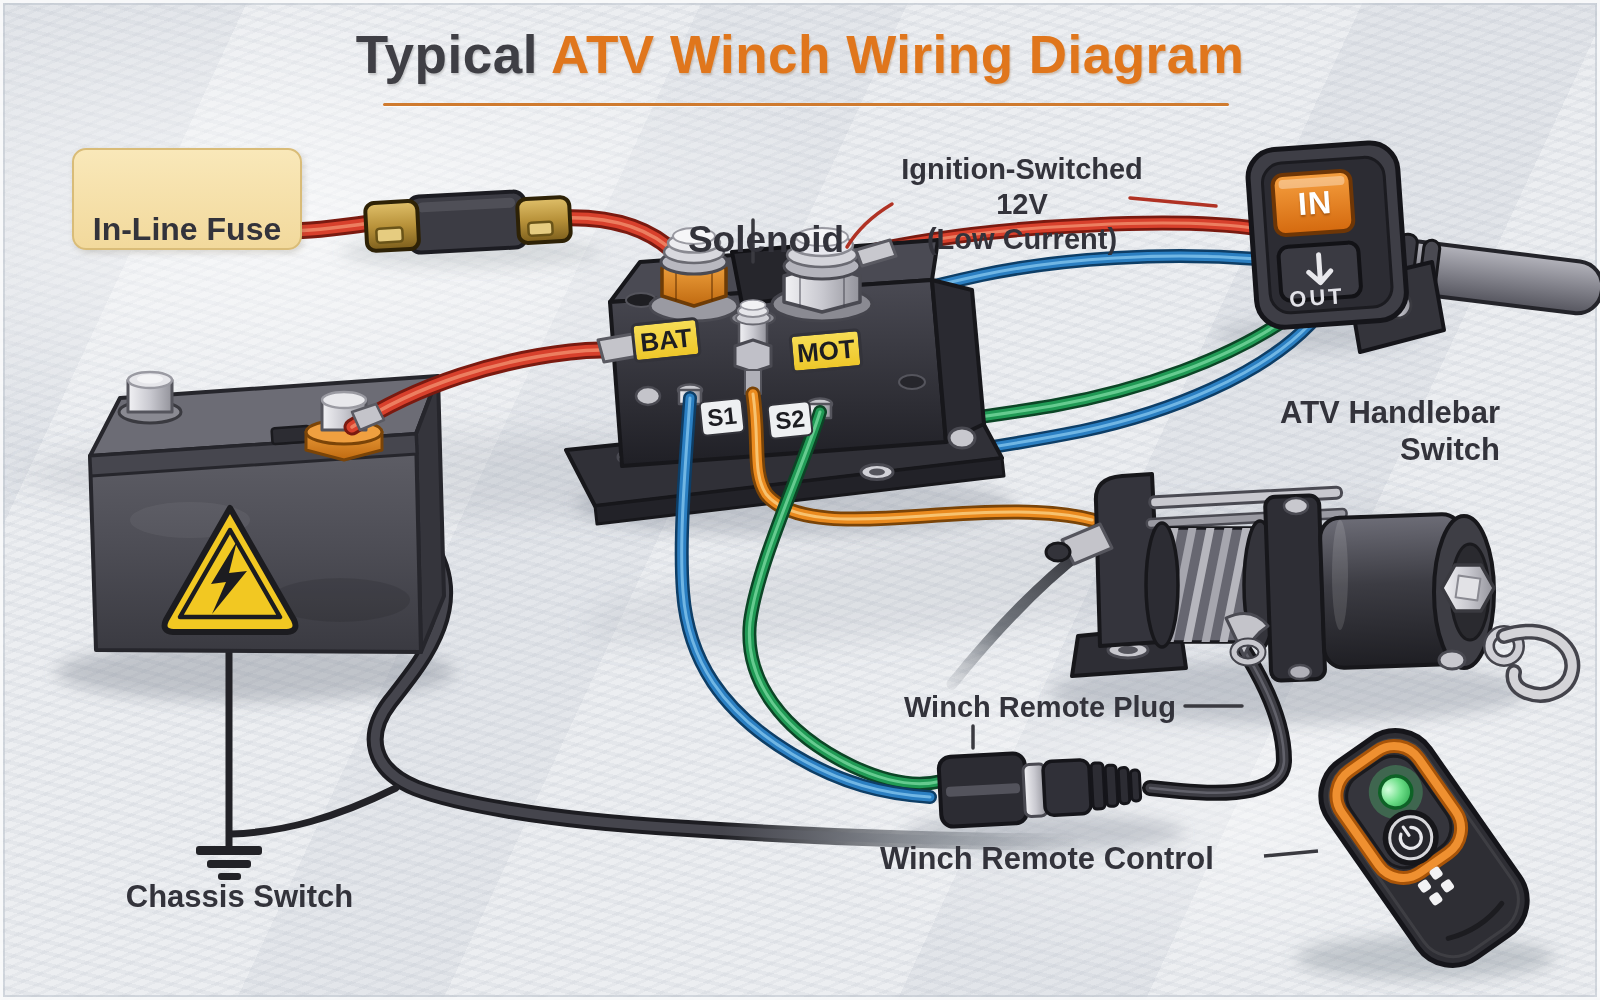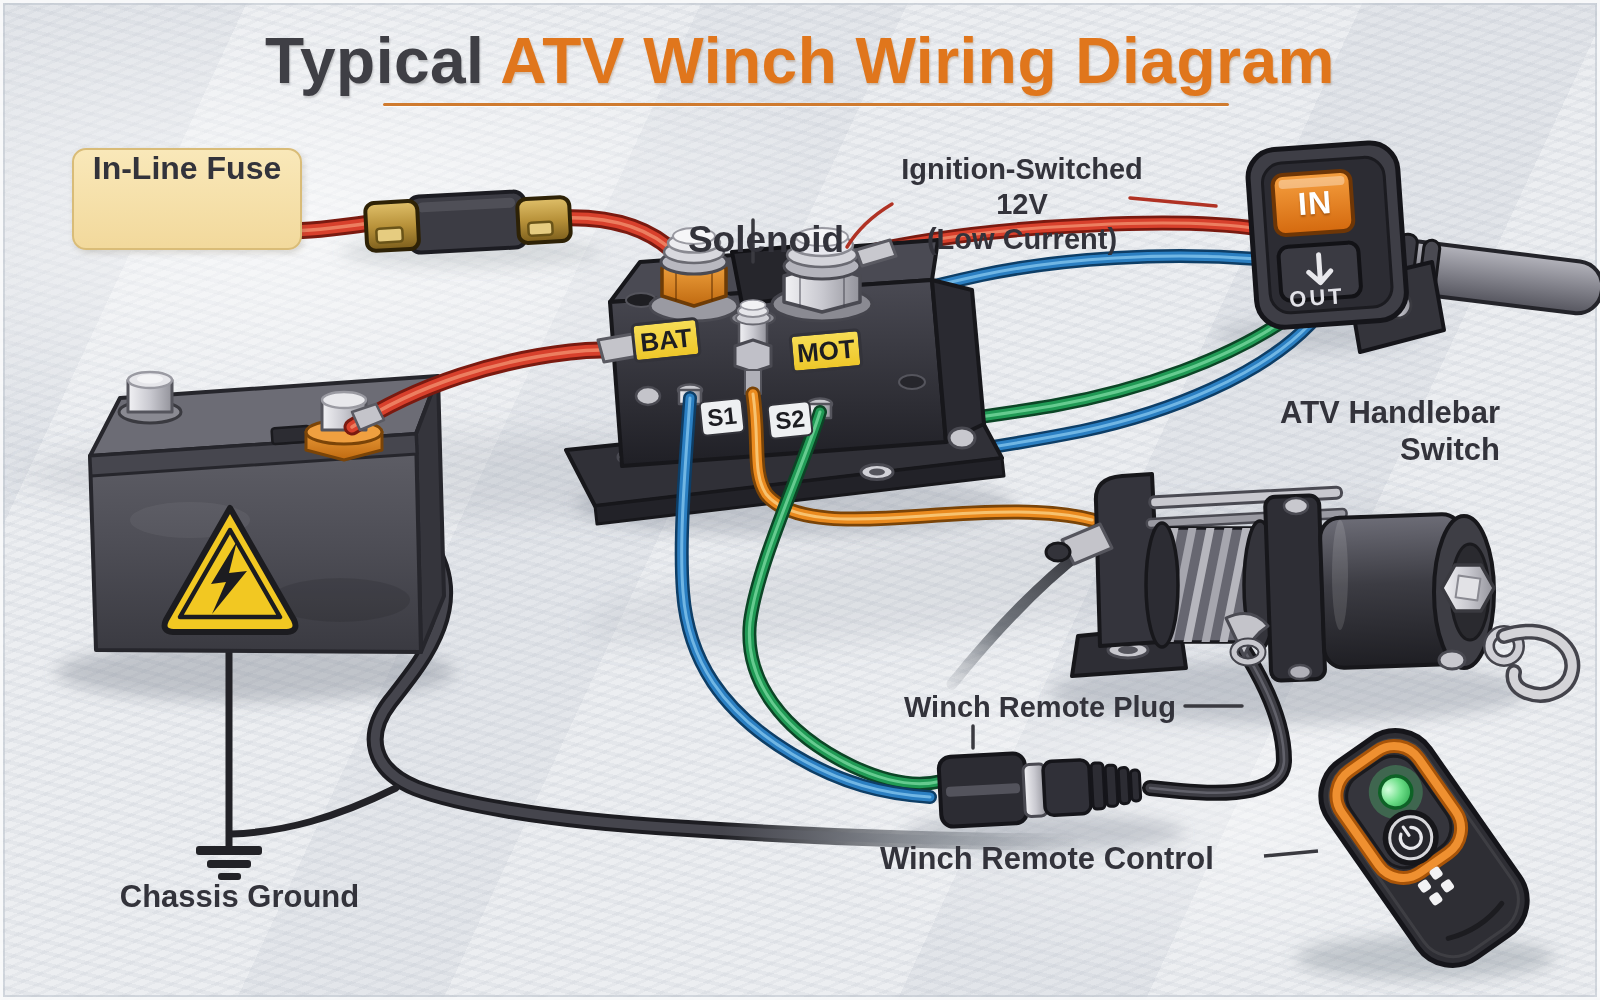--- a/index.html
+++ b/index.html
@@ -12,29 +12,29 @@
       repeating-linear-gradient(14deg, rgba(156,165,180,.10) 0 4px, rgba(255,255,255,0) 4px 11px),
       repeating-linear-gradient(-24deg, rgba(148,157,172,.08) 0 3px, rgba(255,255,255,0) 3px 9px),
       linear-gradient(115deg, rgba(168,176,190,.16) 0 12%, rgba(255,255,255,0) 12% 34%, rgba(168,176,190,.13) 34% 44%, rgba(255,255,255,0) 44% 66%, rgba(168,176,190,.15) 66% 78%, rgba(255,255,255,0) 78%),
       #eceef1;
     box-shadow: inset 0 0 0 3px rgba(255,255,255,.85), inset 0 0 0 5px rgba(188,194,204,.55);
   }
   svg.art{position:absolute;left:0;top:0;}
   svg.art use{fill:none;stroke-linecap:round;stroke-linejoin:round;}
   svg.art path,svg.art rect,svg.art ellipse,svg.art circle,svg.art polygon,svg.art line{stroke-linejoin:round;}
   .lbl{position:absolute;font-weight:700;color:#33333b;line-height:1.2;}
-  .title{position:absolute;top:24px;left:0;width:1600px;text-align:center;font-size:64px;font-weight:800;letter-spacing:.5px;}
+  .title{position:absolute;top:24px;left:0;width:1600px;text-align:center;font-size:53px;font-weight:800;letter-spacing:.5px;}
   .title .t1{color:#3f3f45;text-shadow:1px 2px 2px rgba(0,0,0,.18);}
   .title .t2{color:#e0761c;text-shadow:1px 2px 2px rgba(120,60,0,.25);}
   .title-underline{position:absolute;left:383px;top:103px;width:846px;height:3px;background:#cf7a2e;border-radius:2px;box-shadow:0 1px 0 rgba(255,255,255,.7);}
   .fusebox{
     position:absolute;left:72px;top:148px;width:226px;height:98px;
     background:linear-gradient(180deg,#f9e8b9,#f2d99c);
     border:2px solid #d9bc78;border-radius:14px;
-    display:flex;align-items:flex-start;justify-content:center;
+    display:flex;align-items:flex-end;justify-content:center;
     font-size:32px;font-weight:800;color:#33333b;
     box-shadow:2px 3px 6px rgba(90,80,50,.18);
   }
   .tag{position:absolute;display:flex;align-items:center;justify-content:center;
        border:3px solid #33333a;border-radius:6px;font-weight:800;color:#1d1d22;}
   .tag.yellow{background:linear-gradient(180deg,#f7dd55,#eec72a);}
   .tag.white{background:#eef0f2;border-width:2.5px;}
   .swtxt{position:absolute;text-align:center;font-weight:800;}
 </style>
 </head>
@@ -440,21 +440,21 @@
   <div>(Low Current)</div>
 </div>
 
 <div class="lbl" style="left:1180px;top:394px;width:320px;text-align:right;font-size:31px;">ATV Handlebar Switch</div>
 
 <div class="lbl" style="left:904px;top:690px;width:274px;text-align:left;font-size:29px;">Winch Remote Plug</div>
 
 <div class="lbl" style="left:880px;top:840px;width:380px;text-align:left;font-size:31px;">Winch Remote Control</div>
 
 <div class="lbl" style="left:112px;top:878px;width:255px;text-align:center;font-size:31px;line-height:1.25;">
-  <div>Chassis Ground</div>
+  <div>Chassis Switch</div>
 </div>
 
 <div class="tag yellow" style="left:632px;top:320px;width:62px;height:34px;font-size:26px;transform:rotate(-6deg);">BAT</div>
 <div class="tag yellow" style="left:790px;top:331px;width:66px;height:34px;font-size:26px;transform:rotate(-5deg);">MOT</div>
 <div class="tag white" style="left:700px;top:399px;width:40px;height:32px;font-size:24px;transform:rotate(-6deg);">S1</div>
 <div class="tag white" style="left:768px;top:402px;width:40px;height:32px;font-size:24px;transform:rotate(-6deg);">S2</div>
 
 <div class="swtxt" style="left:1278px;top:185px;width:74px;font-size:32px;color:#fff;letter-spacing:1px;transform:rotate(-4deg);text-shadow:0 2px 2px rgba(90,40,0,.4);">IN</div>
 <div class="swtxt" style="left:1279px;top:285px;width:76px;font-size:22px;color:#e2e2e8;letter-spacing:3px;transform:rotate(-4deg);">OUT</div>
 

